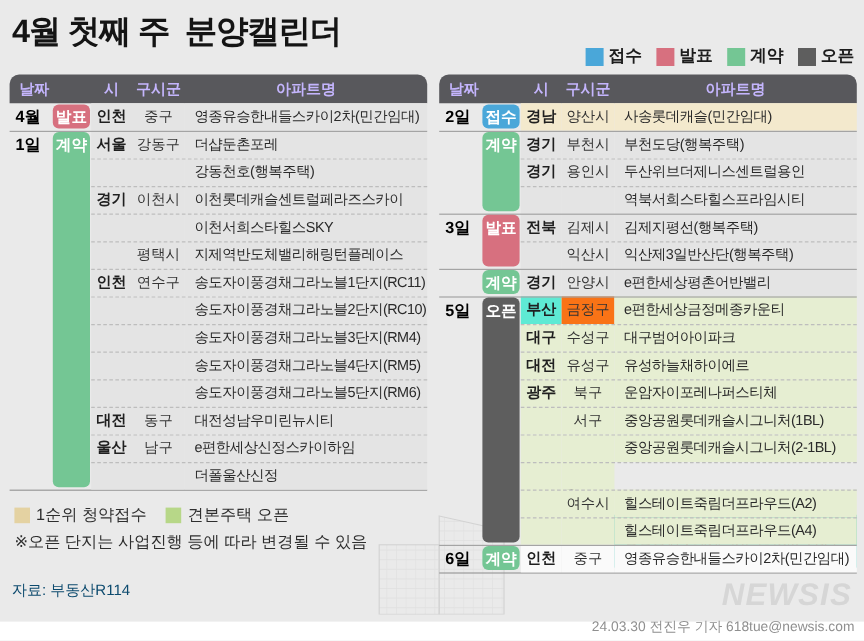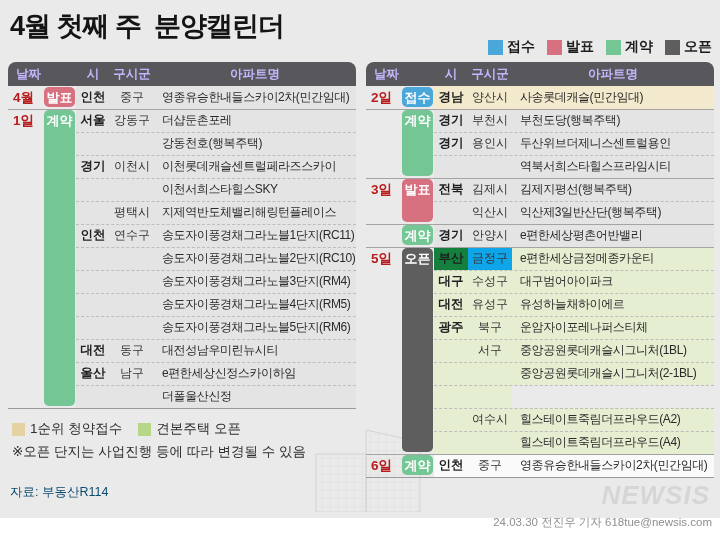--- a/index.html
+++ b/index.html
@@ -21,21 +21,21 @@
   .table.right { left:366px; }
   .thead { height:24px; background:#58585c; border-radius:8px 8px 0 0;
            display:grid; grid-template-columns:34px 34px 34px 44px 1fr; align-items:center;
            color:#c4b5fd; font-size:12.5px; font-weight:bold; }
   .th-date { padding-left:8px; }
   .th-center { text-align:center; }
   .tbody { position:relative; border-bottom:1px solid #9a9a9a; }
 
   .row { display:grid; grid-template-columns:34px 34px 34px 44px 1fr; height:23px; position:relative; }
   .cell { height:100%; display:flex; align-items:center; overflow:hidden; }
-  .date-cell   { font-weight:bold; font-size:13.5px; color:#b91c1c; padding-left:5px; }
+  .date-cell   { font-weight:bold; font-size:13.5px; color:#000000; padding-left:5px; }
   .status-cell { background:transparent; }
   .si-cell   { font-weight:bold; font-size:12.5px; color:#1f1f1f; justify-content:center; background:#e4e4e4; }
   .gu-cell   { font-size:12px; color:#333; justify-content:center; background:#e4e4e4; }
   .name-cell { font-size:12px; color:#2a2a2a; padding-left:8px; background:#e4e4e4;
                white-space:nowrap; letter-spacing:-0.4px; }
 
   .sep { position:absolute; top:0; height:0; z-index:2; }
   .sep.dashed { left:68px; right:0; border-top:1px dashed #bdbdbd; }
   .sep.solid  { left:0; right:0; border-top:1px solid #a4a4a4; }
 
@@ -278,22 +278,22 @@
           <div class="cell date-cell"></div>
           <div class="cell status-cell"></div>
           <div class="cell si-cell">경기</div>
           <div class="cell gu-cell">안양시</div>
           <div class="cell name-cell">e편한세상평촌어반밸리</div>
         </div>
         <div class="row">
           <div class="sep solid"></div>
           <div class="cell date-cell">5일</div>
           <div class="cell status-cell"></div>
-          <div class="cell si-cell" style="background: #15803d;">부산</div>
-          <div class="cell gu-cell" style="background: #0ea5e9;">금정구</div>
+          <div class="cell si-cell" style="background: #5eead4;">부산</div>
+          <div class="cell gu-cell" style="background: #f97316;">금정구</div>
           <div class="cell name-cell" style="background: rgb(230, 238, 210);">e편한세상금정메종카운티</div>
         </div>
         <div class="row">
           <div class="sep dashed"></div>
           <div class="cell date-cell"></div>
           <div class="cell status-cell"></div>
           <div class="cell si-cell" style="background: rgb(230, 238, 210);">대구</div>
           <div class="cell gu-cell" style="background: rgb(230, 238, 210);">수성구</div>
           <div class="cell name-cell" style="background: rgb(230, 238, 210);">대구범어아이파크</div>
         </div>

